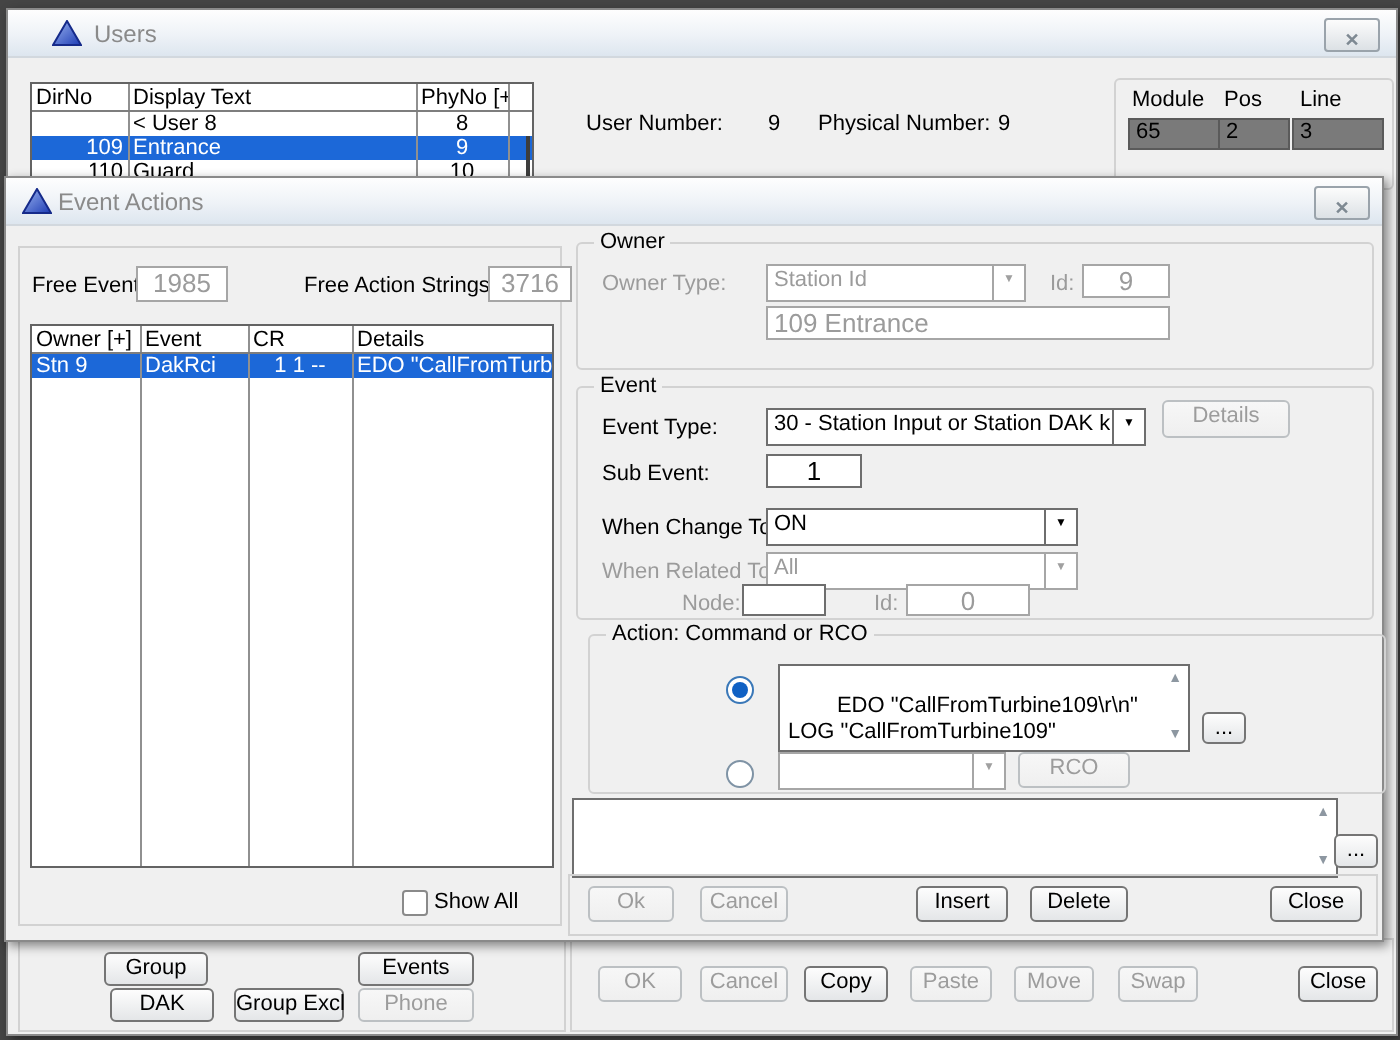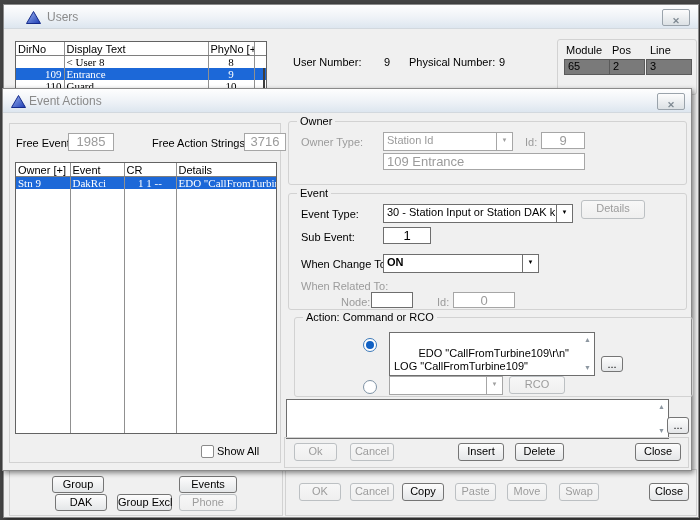--- a/index.html
+++ b/index.html
@@ -28,21 +28,21 @@
     font-size:11px;text-align:center;line-height:15px;color:#000;white-space:nowrap;}
   .btn.dis{border-color:#bcc0c3;color:#9c9c9c;background:linear-gradient(#f7f7f7,#efefef);}
   .groupbox{position:absolute;border:1px solid #d2d2d2;border-radius:3px;}
   .groupbox > .glabel{position:absolute;top:-7px;left:8px;background:#f0f0f0;padding:0 3px;font-size:11px;color:#000;white-space:nowrap;}
   .panel{position:absolute;border:1px solid #d2d2d2;}
   .grid-wrap{position:absolute;background:#fff;border:1px solid #636363;overflow:hidden;}
   table.grid{border-collapse:collapse;table-layout:fixed;width:100%;height:100%;font-size:11px;}
   .grid td{padding:0 2px;overflow:hidden;white-space:nowrap;border-right:1px solid #909090;color:#000;}
   .grid td.nob{border-right:none;}
   .grid tr.hdr td{border-bottom:1px solid #7e7e7e;height:13px;}
-  .grid tr.row td{height:12px;font-family:Liberation Serif, serif;}
+  .grid tr.row td{height:12px;}
   .grid tr.sel td{background:#1c68d8;color:#fff;}
   .grid tr.fill td{height:auto;}
   .pre{white-space:pre;}
   .ra{text-align:right;padding-right:5px;}
   .ce{text-align:center;}
   .ta{position:absolute;background:#fff;border:1px solid #6e6e6e;font-size:11px;line-height:13px;padding:1px 4px;white-space:pre;overflow:hidden;color:#000;}
   .sarr{position:absolute;right:3px;font-size:7px;color:#8d97a1;line-height:8px;}
   .sarr.up{top:3px;}
   .sarr.dn{bottom:3px;}
   .radio{position:absolute;width:12px;height:12px;border-radius:50%;background:#fff;border:1px solid #7f93a5;}
@@ -224,25 +224,29 @@
       <span class="glabel">Event</span>
       <span class="lbl" style="left:12px;top:14px;">Event Type:</span>
       <div class="combo" style="left:94px;top:10px;width:188px;height:17px;">
         <span class="ctext">30 - Station Input or Station DAK key</span>
         <span class="carr">▼</span>
       </div>
       <div class="btn dis" style="left:292px;top:6px;width:62px;height:17px;">Details</div>
       <span class="lbl" style="left:12px;top:37px;">Sub Event:</span>
       <div class="tfield center" style="left:94px;top:33px;width:40px;height:15px;">1</div>
       <span class="lbl" style="left:12px;top:64px;">When Change To:</span>
-      <div class="combo" style="left:94px;top:60px;width:154px;height:17px;font-weight:bold;">
+      <div class="combo" style="left:94px;top:60px;width:154px;height:17px;">
         <span class="ctext">ON</span>
         <span class="carr">▼</span>
       </div>
       <span class="lbl dis" style="left:12px;top:86px;">When Related To:</span>
+      <div class="combo dis" style="left:94px;top:82px;width:154px;height:17px;">
+        <span class="ctext">All</span>
+        <span class="carr">▼</span>
+      </div>
       <span class="lbl dis" style="left:52px;top:102px;">Node:</span>
       <div class="tfield" style="left:82px;top:98px;width:34px;height:14px;"></div>
       <span class="lbl dis" style="left:148px;top:102px;">Id:</span>
       <div class="tfield dis center" style="left:164px;top:98px;width:54px;height:14px;">0</div>
     </div>
 
     <div class="groupbox" style="left:291px;top:228px;width:397px;height:78px;">
       <span class="glabel">Action: Command or RCO</span>
       <span class="radio on" style="left:68px;top:20px;"></span>
       <div class="ta" style="left:94px;top:14px;width:196px;height:40px;">

